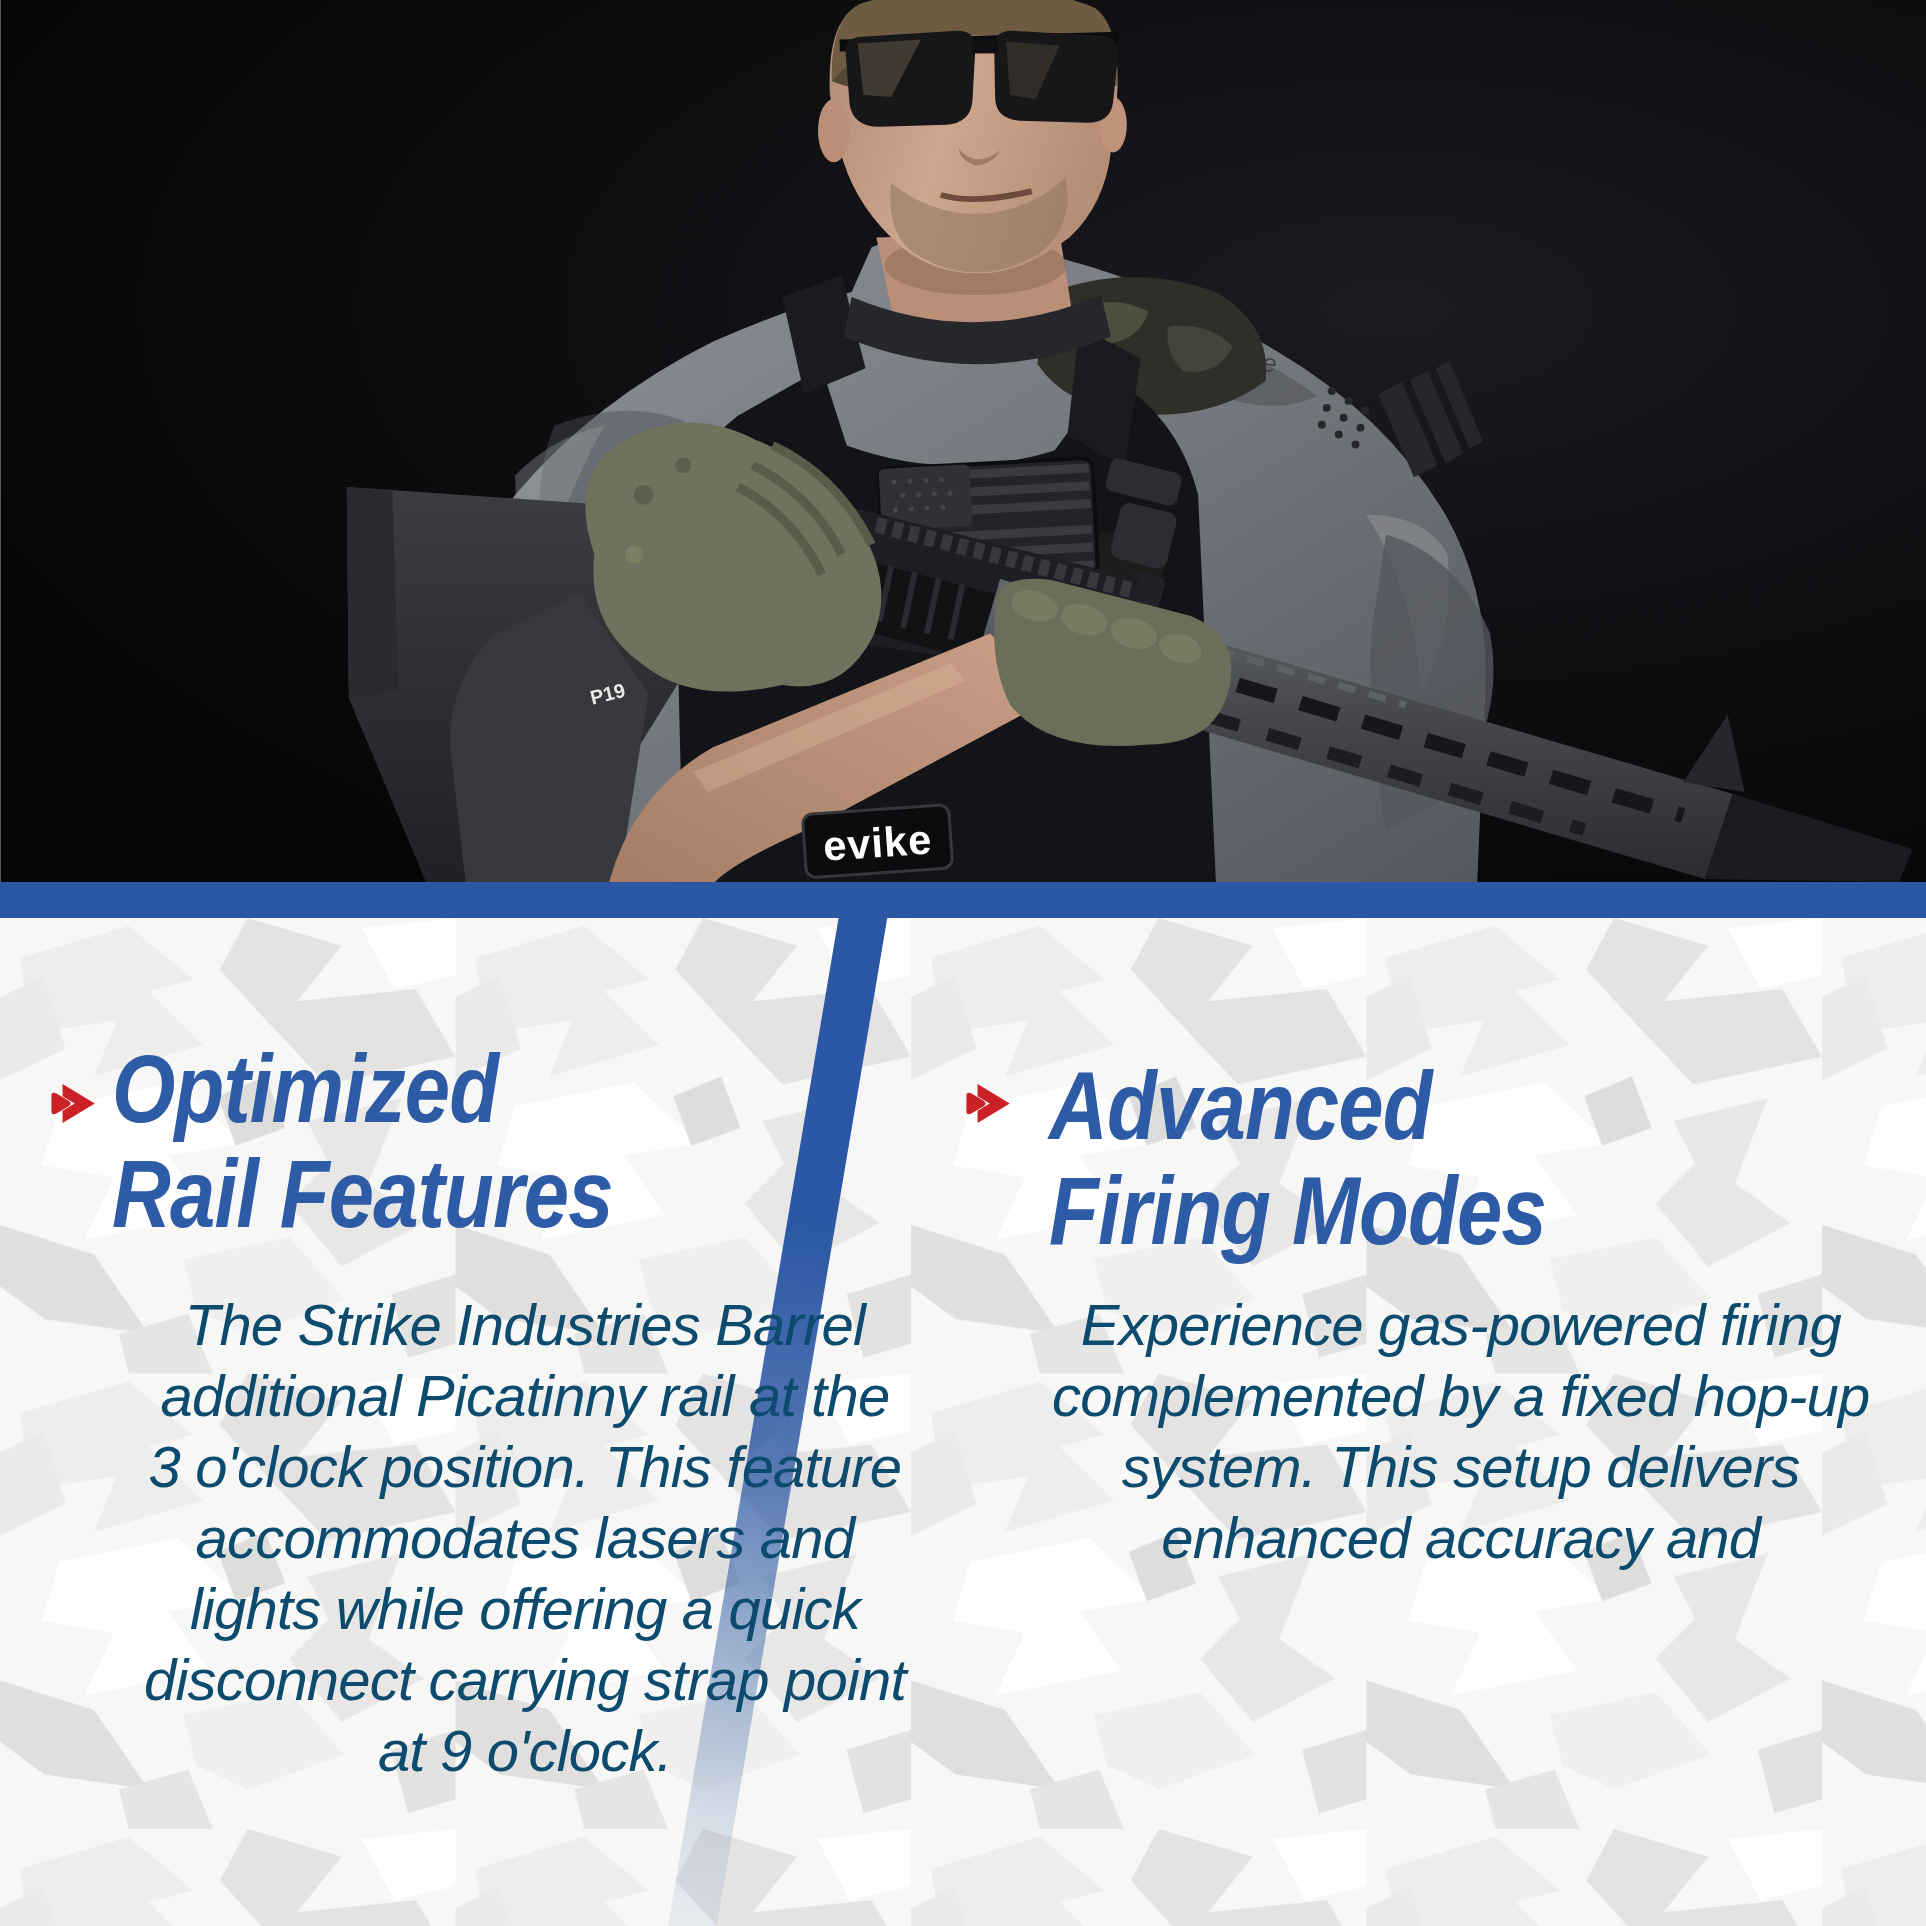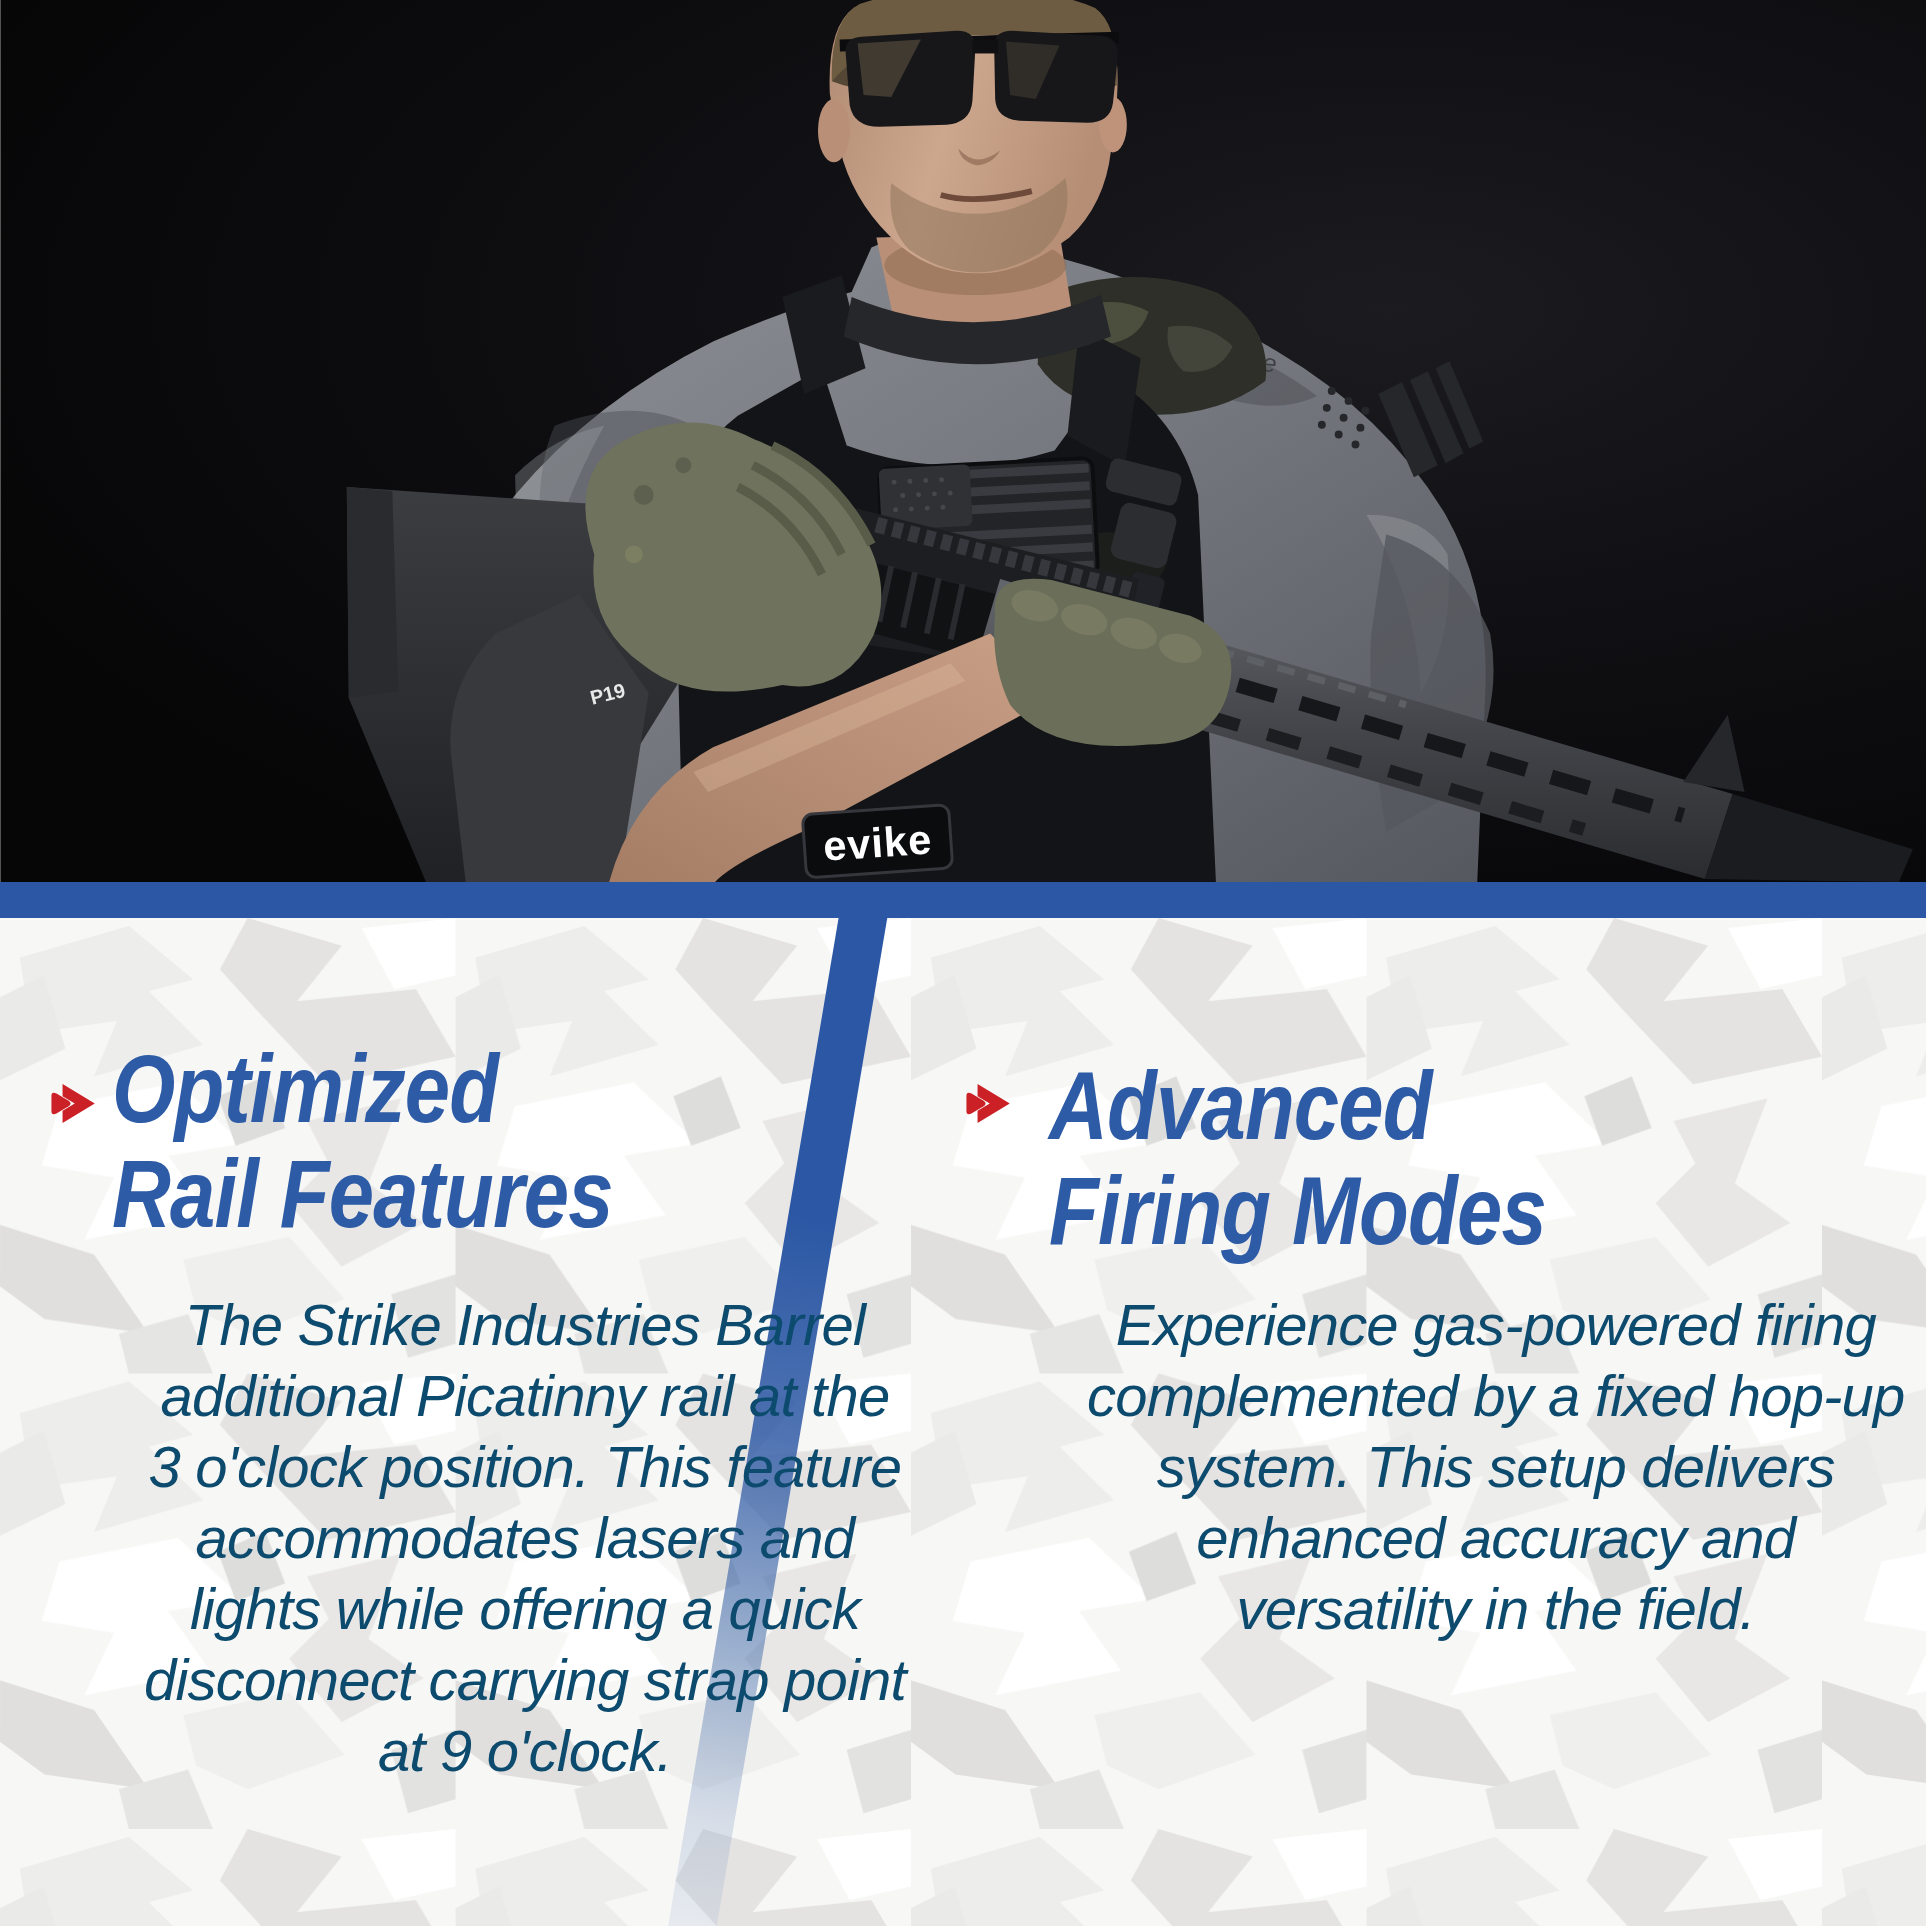--- a/index.html
+++ b/index.html
@@ -263,22 +263,21 @@
   <svg class="chev" style="left:962px;top:1077px;" viewBox="0 0 90 90">
     <path d="M28,10 L86,45 L28,80 L28,58 L50,45 L28,32 Z" fill="#cb2026"></path>
     <path d="M8,31 Q8,23 17,27 L39,40 Q46,45 39,50 L17,63 Q8,67 8,59 Z" fill="#cb2026"></path>
   </svg>
   <div class="col" style="left:1049px;top:1053px;">
     <div class="title">
       <div>Advanced</div>
       <div>Firing Modes</div>
     </div>
   </div>
-  <div class="col bodytxt" style="left:1087px;top:1289px;">
+  <div class="col bodytxt" style="left:1052px;top:1289px;">
     <div>Experience gas-powered firing</div>
     <div>complemented by a fixed hop-up</div>
     <div>system. This setup delivers</div>
     <div>enhanced accuracy and</div>
-    <div>versatility in the field.</div>
   </div>
 
 </div>
 
 
 </body></html>

